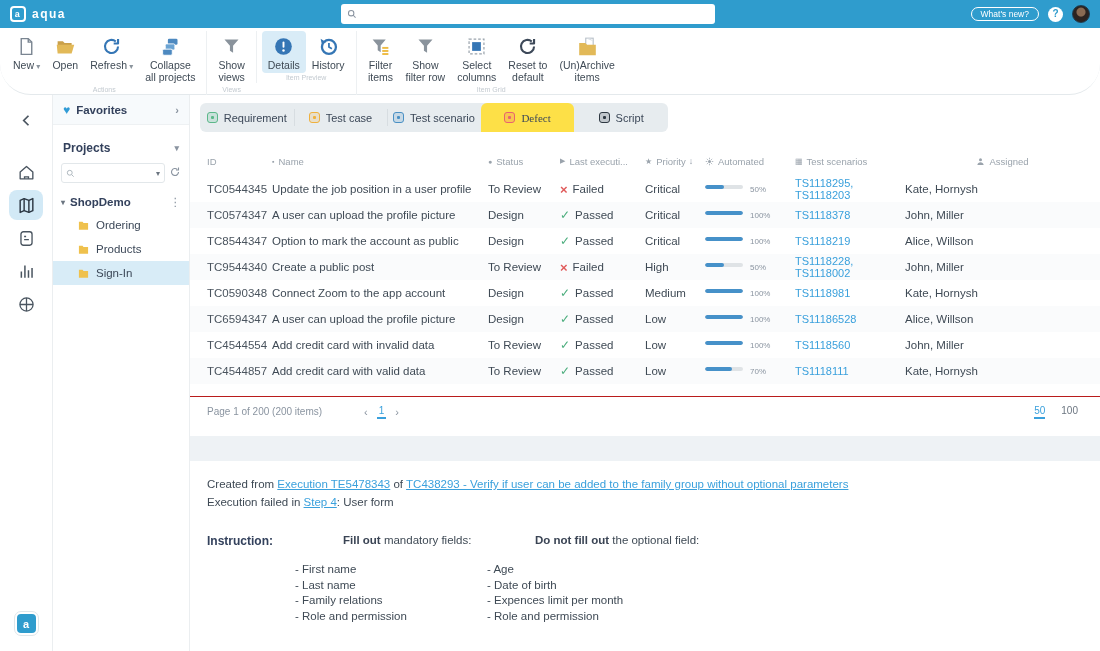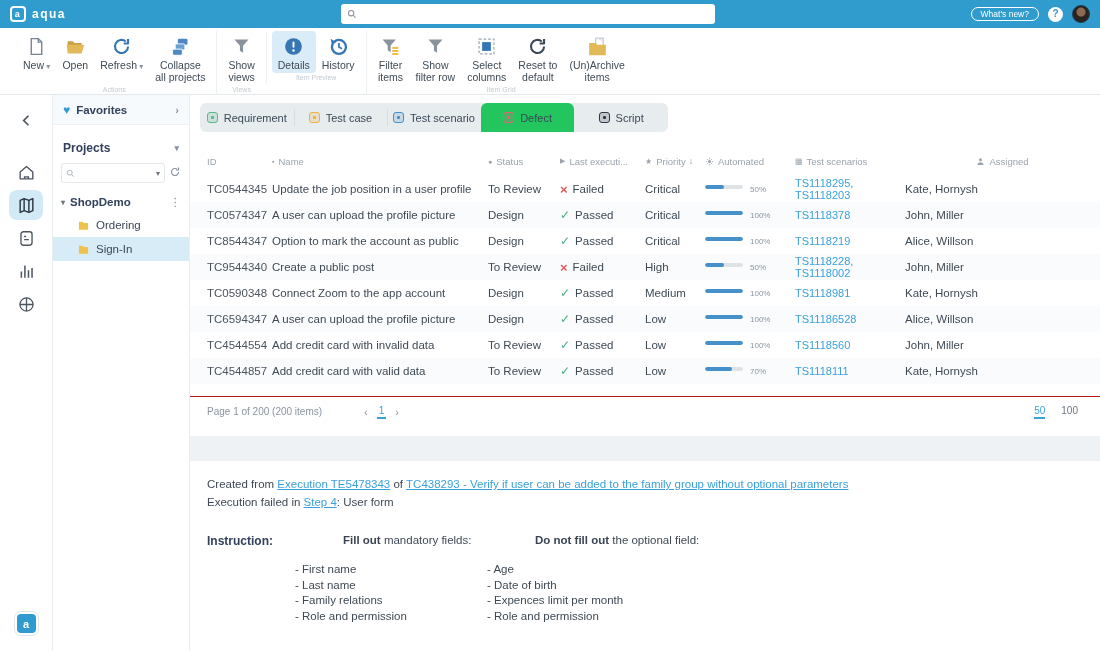--- a/index.html
+++ b/index.html
@@ -12,21 +12,21 @@
   .brand-logo { width:16px; height:16px; border:2px solid #fff; border-radius:4px; color:#fff; font-size:9px; font-weight:bold; display:flex; align-items:center; justify-content:center; line-height:1; }
   .gsearch { position:absolute; left:341px; top:4px; width:374px; height:20px; background:#fff; border-radius:3px; display:flex; align-items:center; padding:0 6px; gap:4px; }
   .gsearch svg { width:10px; height:10px; }
   .gsearch input { border:none; outline:none; flex:1; font-size:10px; font-family:inherit; }
   .top-right { margin-left:auto; display:flex; align-items:center; gap:9px; }
   .whatsnew { border:1px solid #fff; border-radius:9px; color:#fff; font-size:8.5px; padding:2px 9px; line-height:1; }
   .helpbtn { width:15px; height:15px; border-radius:50%; background:#fff; color:var(--brand,#2F9CCD); font-size:10px; font-weight:bold; display:flex; align-items:center; justify-content:center; line-height:1; }
   .avatar { width:18px; height:18px; border-radius:50%; background:radial-gradient(circle at 50% 38%, #8a6a52 0 4px, #2c2320 5px); border:1px solid #1e3a4d; }
 
   
-  .toolbar { height:67px; border-bottom:1px solid #e4e9ec; display:flex; align-items:flex-start; padding:3px 12px 0; background:#fff; }
+  .toolbar { height:67px; border-bottom:1px solid #e4e9ec; display:flex; align-items:flex-start; padding:3px 2px 0; background:#fff;border-radius:31px; }
   .tgroup { display:flex; position:relative; padding:0 5px 10px; }
   .tgroup + .tgroup { border-left:1px solid #edf0f2; }
   .caption { position:absolute; bottom:2px; left:0; right:0; text-align:center; font-size:7px; color:#c3cad0; }
   .tbtn { display:flex; flex-direction:column; align-items:center; gap:2px; padding:4px 6px 2px; border-radius:4px; min-width:38px; }
   .tbtn.active { background:#d9ecf7; }
   .tbtn .ticon { height:22px; display:flex; align-items:center; }
   .tbtn .ticon svg { width:21px; height:21px; }
   .tbtn .lbl { font-size:10.5px; color:#3f4a55; text-align:center; line-height:1.15; white-space:pre-line; }
   .caret { color:#8b949d; font-size:8px; }
 
@@ -55,21 +55,21 @@
   .tree-root .kebab { margin-left:auto; color:#8a94a0; font-weight:normal; }
   .tree-item { display:flex; align-items:center; gap:6px; height:24px; padding-left:24px; color:#3c4858; font-size:11.5px; }
   .tree-item.selected { background:var(--selected_bg,#D8ECF7); }
   .chev-down { color:#6b7580; font-size:8px; }
 
   
   .main { flex:1; display:flex; flex-direction:column; background:#fff; min-width:0; }
   .tabstrip { margin:8px 0 0 10px; width:468px; height:29px; background:#e7ecef; border-radius:6px; display:flex; }
   .tab { flex:1; display:flex; align-items:center; justify-content:center; gap:6px; font-size:11px; color:#3c4858; position:relative; }
   .tab + .tab::before { content:""; position:absolute; left:0; top:6px; bottom:6px; width:1px; background:#d7dde1; }
-  .tab.active { background:#22c55e; border-radius:6px 6px 0 0; }
+  .tab.active { background:#fde047; border-radius:6px 6px 0 0;font-family:Liberation Serif, serif; }
   .tab.active::before, .tab.active + .tab::before { display:none; }
   .tabicon { width:11px; height:11px; border-radius:3px; position:relative; flex:none; }
   .tabicon i { position:absolute; left:3px; top:3px; width:3px; height:3px; background:currentColor; border-radius:1px; }
 
   .gridhead { display:flex; align-items:center; height:30px; margin:14px 0 0; padding-left:17px; color:#9aa3ac; font-size:9.5px; }
   .gridhead .hicon { margin-right:4px; font-size:8px; display:inline-flex; }
   .gridhead .hicon svg { width:9px; height:9px; }
   .sortarrow { margin-left:3px; font-size:9px; color:#8a94a0; }
   .col-id{width:65px;} .col-name{width:216px;} .col-status{width:72px;} .col-exec{width:85px;}
   .col-prio{width:60px;} .col-auto{width:90px;} .col-ts{width:110px;} .col-asg{flex:1;justify-content:center;}
@@ -347,20 +347,28 @@
     </div>
     <div id="tree">
         <div class="tree-item">
           <span style="display: flex;">
             <svg viewBox="0 0 24 24" width="13" height="11">
               <path d="M2 4h8l2 2.5h10V21H2z" fill="#EFC14D"></path>
             </svg>
           </span>
           <span>Ordering</span>
         </div>
+        <div class="tree-item">
+          <span style="display: flex;">
+            <svg viewBox="0 0 24 24" width="13" height="11">
+              <path d="M2 4h8l2 2.5h10V21H2z" fill="#EFC14D"></path>
+            </svg>
+          </span>
+          <span>Products</span>
+        </div>
         <div class="tree-item selected">
           <span style="display: flex;">
             <svg viewBox="0 0 24 24" width="13" height="11">
               <path d="M2 4h8l2 2.5h10V21H2z" fill="#EFC14D"></path>
             </svg>
           </span>
           <span>Sign-In</span>
         </div>
       </div>
   </aside>

